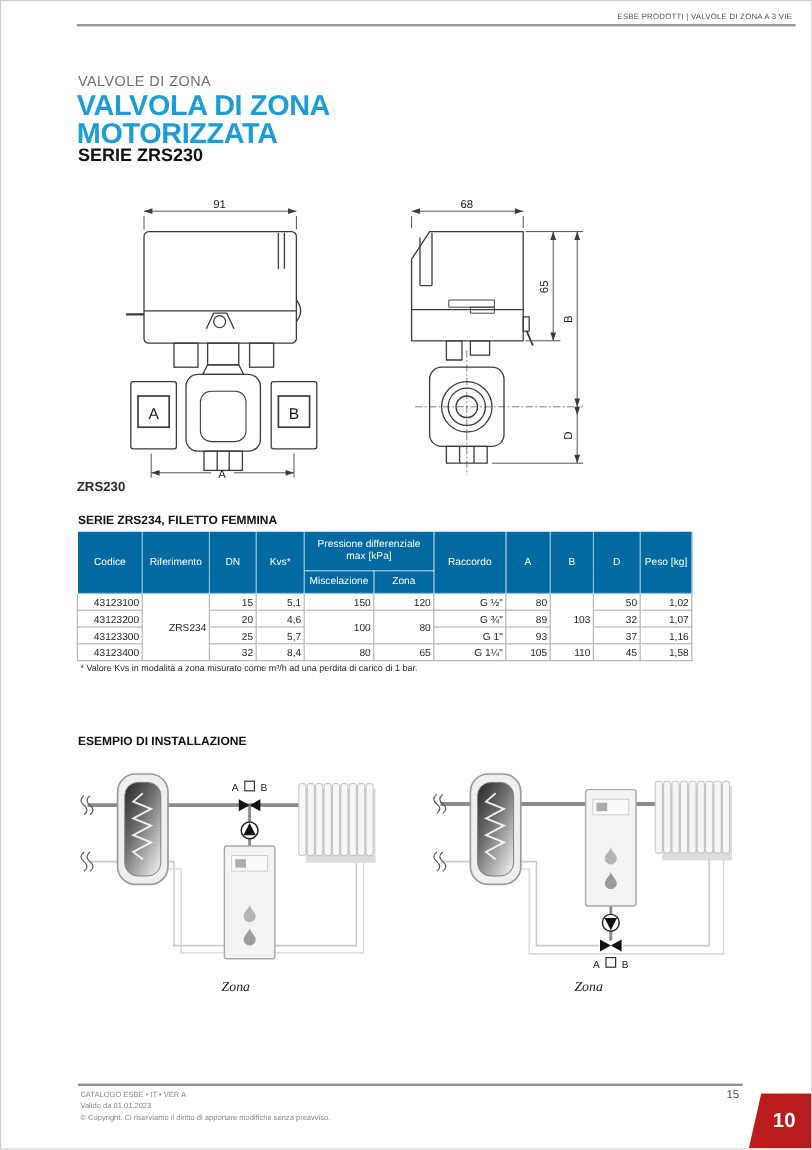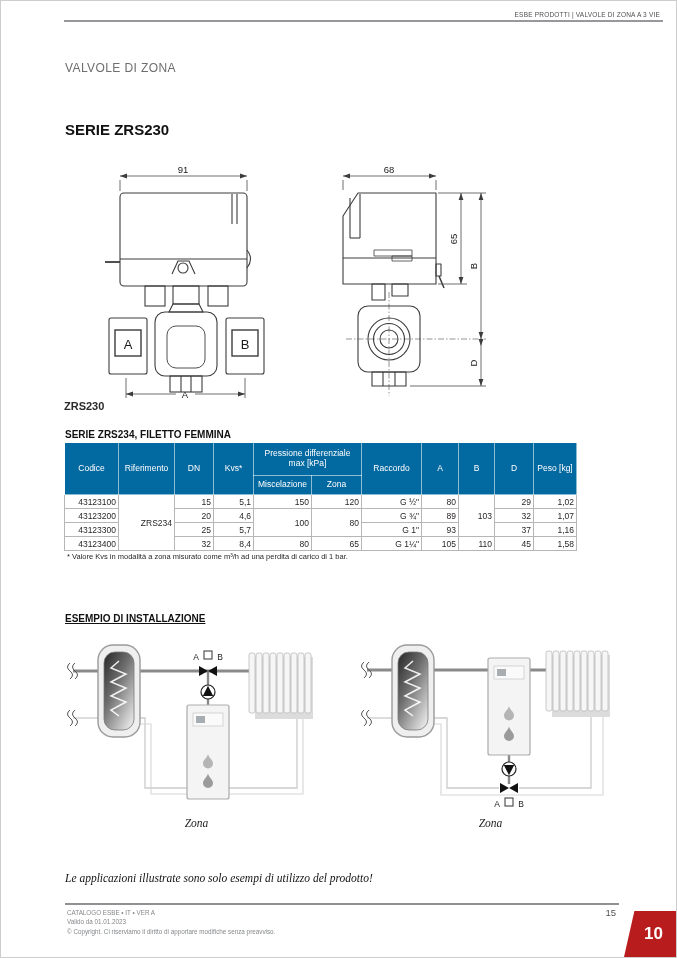--- a/index.html
+++ b/index.html
@@ -15,21 +15,21 @@
   .series{position:absolute;top:120px;left:64px;font-size:15px;font-weight:bold;color:#111;}
   .drawing{position:absolute;}
   .draw-caption{position:absolute;top:399px;left:63px;font-size:11px;font-weight:600;color:#2b2b2b;z-index:5;}
   .tbl-title{position:absolute;top:428px;left:64px;font-size:10px;font-weight:bold;color:#111;}
   table.spec{position:absolute;top:441px;left:63px;width:512px;border-collapse:collapse;table-layout:fixed;font-size:8.5px;}
   table.spec th{background:#0369a1;color:#fff;font-weight:normal;border:1px solid rgba(255,255,255,.55);padding:1px 2px;text-align:center;vertical-align:middle;line-height:1.15;}
   table.spec td{border:1px solid #b5b6b8;background:#fff;color:#231f20;text-align:right;vertical-align:middle;height:13px;padding:0 2px;}
   tr.hrow1 th{height:30px;}
   tr.hrow2 th{height:16px;margin-left:48px;}
   .footnote{position:absolute;top:551px;left:66px;font-size:7.5px;color:#231f20;}
-  .inst-title{position:absolute;top:612px;left:64px;font-size:10px;font-weight:bold;color:#111;text-decoration:underline;}
+  .inst-title{position:absolute;top:612px;left:64px;font-size:10px;font-weight:bold;color:#111;}
   .zona-caption{position:absolute;top:816px;width:275px;text-align:center;font-family:"Liberation Serif",serif;font-style:italic;font-size:11.5px;color:#222;}
   .notes{position:absolute;top:869px;left:64px;font-family:"Liberation Serif",serif;font-style:italic;font-size:11.5px;color:#121212;line-height:1.45;}
   .ftr-rule{position:absolute;top:902px;left:64px;width:554px;height:1.5px;background:#8f9194;}
   .ftr-text{position:absolute;top:907px;left:66px;font-size:6.3px;color:#85878a;line-height:1.5;}
   .pagenum{position:absolute;top:906px;left:540px;width:75px;text-align:right;font-size:9.5px;color:#4f5154;}
   .chapter-tab{
     position:absolute;right:0;bottom:0;width:52px;height:46px;background:#b91c1c;color:#fff;
     clip-path:polygon(20% 0,100% 0,100% 100%,0 100%);
     display:flex;align-items:center;justify-content:center;font-size:17px;font-weight:bold;padding-left:7px;box-sizing:border-box;
   }
@@ -37,20 +37,24 @@
 </style>
 </head>
 <body>
 
 <div class="page">
 
   <div class="hdr-right">ESBE PRODOTTI | VALVOLE DI ZONA A 3 VIE</div>
   <div class="hdr-rule"></div>
 
   <div class="eyebrow">VALVOLE DI ZONA</div>
+  <div class="title">
+    <div>VALVOLA DI ZONA</div>
+    <div>MOTORIZZATA</div>
+  </div>
   <div class="series">SERIE ZRS230</div>
 
   <svg class="drawing" style="top:163px;left:68px;" width="235" height="240" viewBox="0 0 235 240">
     <g stroke="#3c3c3e" fill="none" stroke-width="1.1">
 
       <g stroke-width="0.8" stroke="#4a4a4c">
         <line x1="51" y1="16" x2="51" y2="27"></line>
           <line x1="178" y1="16" x2="178" y2="27"></line>
         <line x1="51" y1="12" x2="178" y2="12"></line>
         <polygon points="51,12 58,9.6 58,14.4" fill="#3c3c3e" stroke="none"></polygon>
@@ -189,21 +193,21 @@
     <tr>
       <td>43123100</td>
       <td rowspan="4">ZRS234</td>
       <td>15</td>
       <td>5,1</td>
       <td>150</td>
       <td>120</td>
       <td>G ½"</td>
       <td>80</td>
       <td rowspan="3">103</td>
-      <td>29</td>
+      <td>50</td>
       <td>1,02</td>
     </tr>
     <tr>
       <td>43123200</td>
       <td>20</td>
       <td>4,6</td>
       <td rowspan="2">100</td>
       <td rowspan="2">80</td>
       <td>G ¾"</td>
       <td>89</td>
@@ -354,21 +358,20 @@
       <polygon points="147,142 156,147 147,152" fill="#111"></polygon>
       <polygon points="165,142 156,147 165,152" fill="#111"></polygon>
       <rect x="152" y="157" width="8" height="8" fill="#fff" stroke="#333" stroke-width="1"></rect>
       <text x="144" y="165.5" font-size="8.5" fill="#222" text-anchor="middle">A</text>
       <text x="168" y="165.5" font-size="8.5" fill="#222" text-anchor="middle">B</text>
     </g>
   </svg>
   <div class="zona-caption" style="left:352px;">Zona</div>
 
   <div class="notes">
-    <div>Le applicazioni illustrate sono solo esempi di utilizzo del prodotto!</div>
   </div>
 
   <div class="ftr-rule"></div>
   <div class="ftr-text">
     <div>CATALOGO ESBE • IT • VER A</div>
     <div>Valido da 01.01.2023</div>
     <div>© Copyright. Ci riserviamo il diritto di apportare modifiche senza preavviso.</div>
   </div>
   <div class="pagenum">15</div>
   <div class="chapter-tab">10</div>

